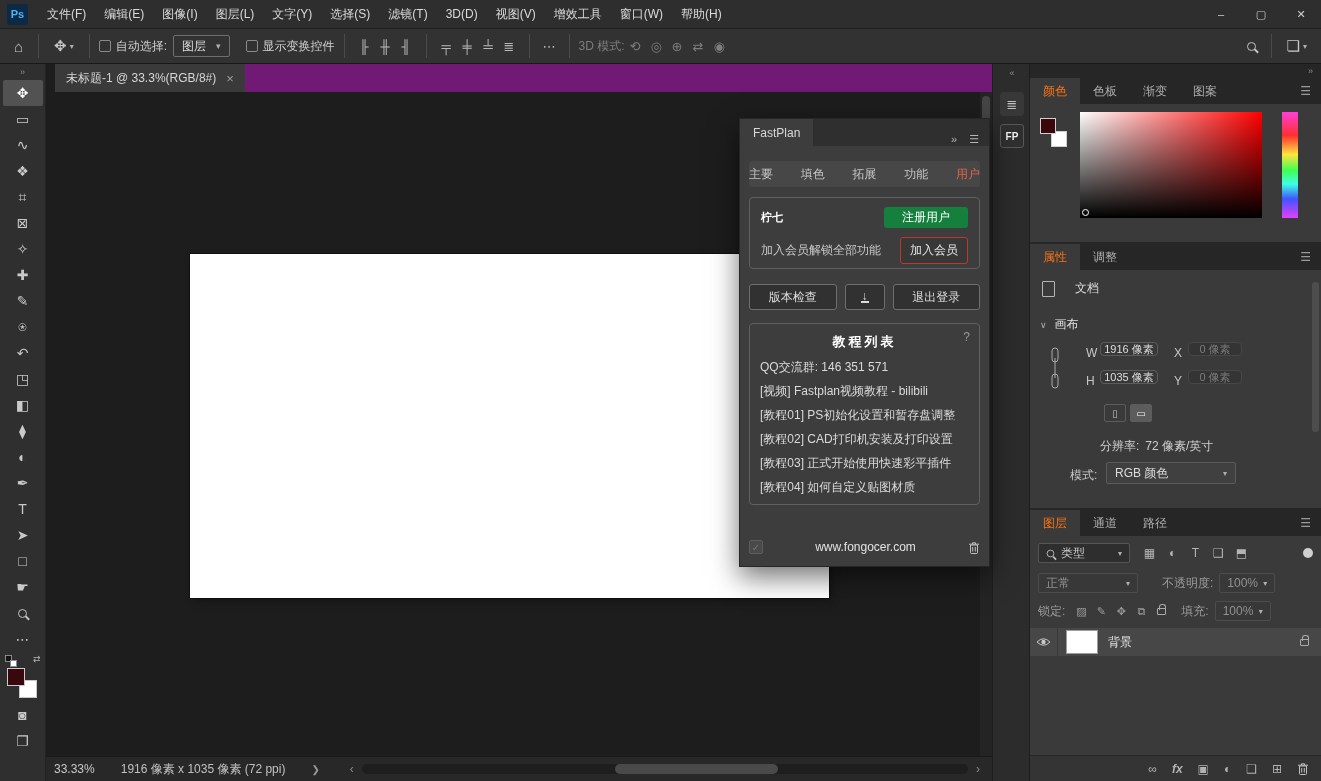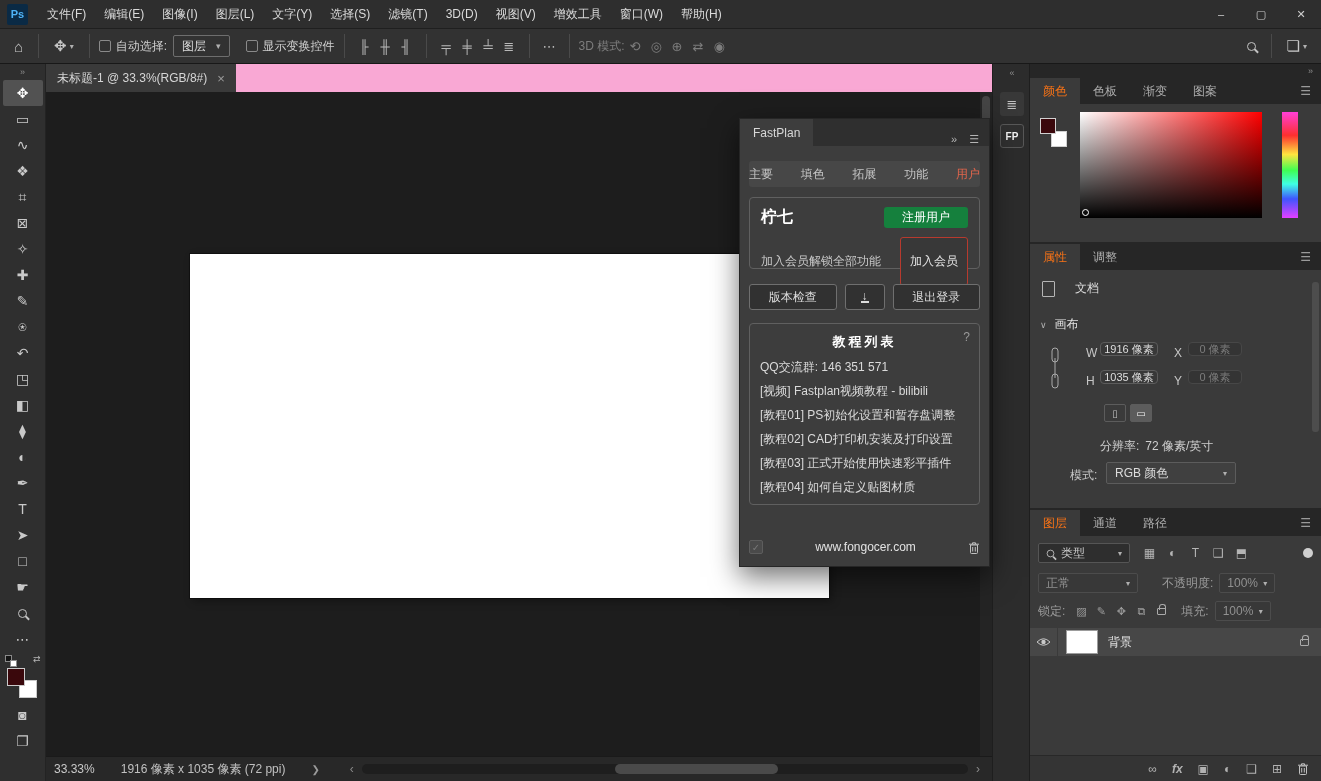--- a/index.html
+++ b/index.html
@@ -34,21 +34,21 @@
 .tool.sel{background:#525252;color:#fff}
 .fgbg{position:relative;width:46px;height:48px;flex:none;margin-top:2px}
 .swapi{position:absolute;right:5px;top:0;font-size:9px;color:#b5b5b5}
 .mini-colors{position:absolute;left:5px;top:1px;width:12px;height:12px}
 .mini-colors .mf{position:absolute;left:0;top:0;width:7px;height:7px;background:#141414;border:1px solid #8a8a8a}
 .mini-colors .mb{position:absolute;right:0;bottom:0;width:7px;height:7px;background:#fff;border:1px solid #8a8a8a}
 .fgsw{position:absolute;left:7px;top:14px;width:18px;height:18px;border:1px solid #c9c9c9;z-index:2}
 .bgsw{position:absolute;left:19px;top:26px;width:18px;height:18px;background:#fff;border:1px solid #c9c9c9}
 
 
-#tabbar{position:absolute;left:46px;top:64px;width:946px;height:28px;background:#f9a8d4;display:flex}
+#tabbar{position:absolute;left:55px;top:64px;width:946px;height:28px;background:#701a75;display:flex}
 .doctab{height:28px;background:#3a3a3a;display:flex;align-items:center;padding:0 11px;color:#d6d6d6;gap:10px}
 .tabclose{color:#9c9c9c;font-size:13px}
 #canvasarea{position:absolute;left:46px;top:92px;width:946px;height:664px;background:#1d1d1d}
 #whitecanvas{position:absolute;left:144px;top:162px;width:639px;height:344px;background:#fff;box-shadow:0 0 0 1px rgba(0,0,0,.35),3px 3px 8px rgba(0,0,0,.35)}
 .vsb{position:absolute;right:0;top:0;bottom:0;width:12px;background:#242424}
 .vsb .thumb{position:absolute;left:2px;top:4px;width:8px;height:90px;background:#454545;border-radius:4px}
 
 
 #statusbar{position:absolute;left:46px;top:756px;width:946px;height:25px;background:#282828;border-top:1px solid #1a1a1a;display:flex;align-items:center;padding:0 8px;gap:26px}
 .zoomtxt{color:#c9c9c9}
@@ -124,24 +124,24 @@
 .fph{position:absolute;left:0;top:0;right:0;height:27px;background:#2f2f2f;display:flex;align-items:flex-end}
 .fptab{height:27px;background:#3d3d3d;display:flex;align-items:center;padding:0 13px;color:#d8d8d8}
 .fphicons{margin-left:auto;display:flex;gap:12px;padding-right:10px;color:#b5b5b5;font-size:11px}
 .fptabs{position:absolute;left:9px;right:9px;top:42px;height:26px;background:#474747;border-radius:3px;display:flex;align-items:center;justify-content:space-between}
 .fptabitem{color:#c6c6c6}
 .fptabitem.active{color:#e0654c}
 .fpbox{position:absolute;left:9px;right:9px;border:1px solid #606060;border-radius:4px}
 .fpmember{top:78px;height:72px;padding:9px 11px}
 .mrow{display:flex;align-items:center;justify-content:space-between}
 .mrow2{margin-top:9px}
-.uname{font-size:16px;font-weight:bold;color:#fff}
+.uname{font-size:11px;font-weight:bold;color:#fff}
 .greenbtn{background:#15803d;color:#fff;border-radius:3px;padding:2px 18px}
 .mdesc{color:#c9c9c9}
-.redbtn{border:1px solid #b73a2e;color:#e6e6e6;border-radius:3px;padding:15px 9px;background:#383838}
+.redbtn{border:1px solid #b73a2e;color:#e6e6e6;border-radius:3px;padding:4px 9px;background:#383838}
 .fpbtnrow{position:absolute;left:9px;right:9px;top:165px;height:26px;display:flex;gap:8px}
 .fpbtn{flex:1;background:#313131;border:1px solid #6f6f6f;border-radius:3px;display:flex;align-items:center;justify-content:center;color:#dcdcdc}
 .fpbtn.iconb{flex:0 0 40px}
 .dlglyph{border-bottom:2px solid currentColor;line-height:10px;padding:0 1px}
 .fptut{top:204px;height:182px;padding:7px 10px}
 .tuttitle{text-align:center;font-weight:bold;color:#fff;font-size:13px;letter-spacing:3px;height:24px;line-height:22px}
 .tuthelp{position:absolute;right:9px;top:6px;color:#9a9a9a}
 .tutline{height:24px;line-height:24px;color:#dadada;white-space:nowrap;overflow:hidden}
 .fpfooter{position:absolute;left:9px;right:9px;top:416px;height:24px;display:flex;align-items:center}
 .fpcheck{width:14px;height:14px;background:#4a4a4a;border:1px solid #5d5d5d;border-radius:2px;color:#787878;font-size:10px;display:flex;align-items:center;justify-content:center}

